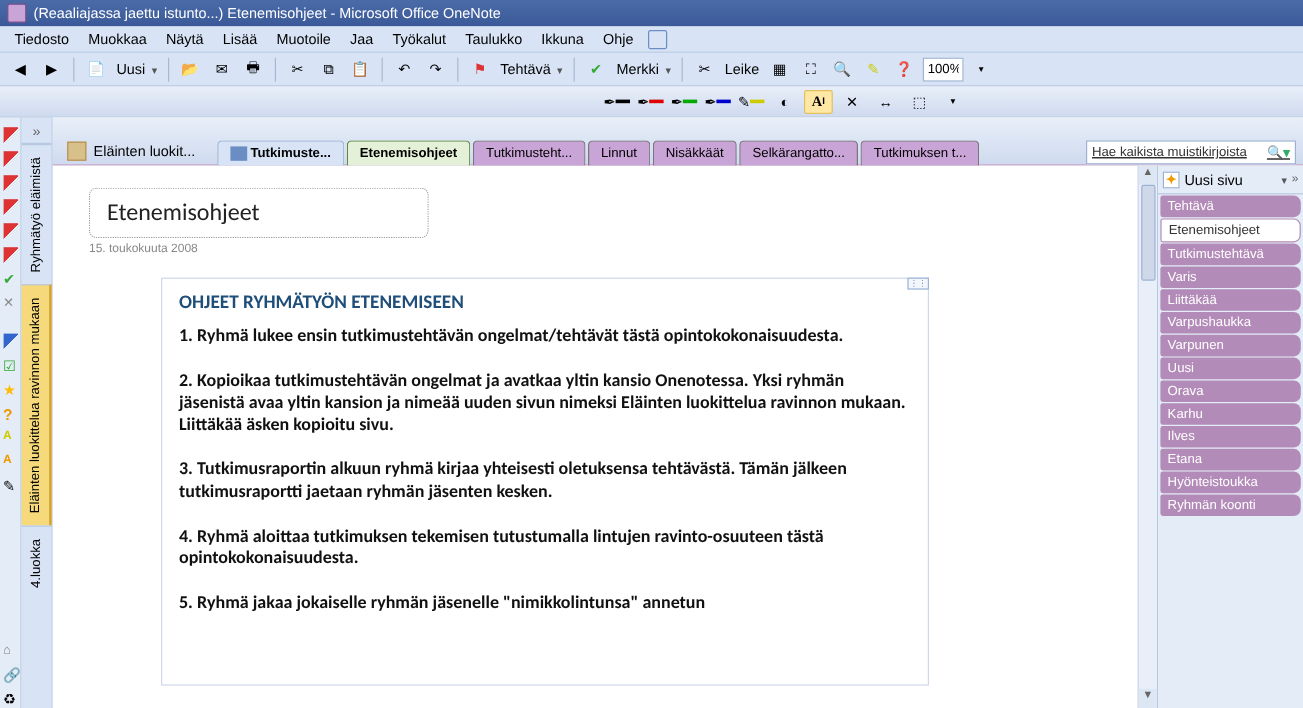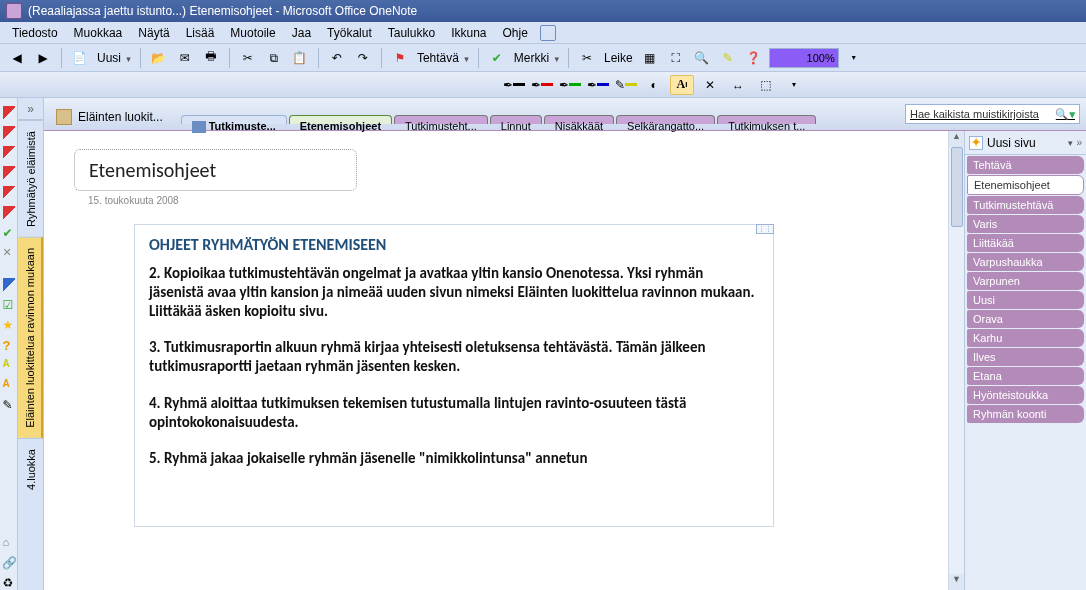--- a/index.html
+++ b/index.html
@@ -13,21 +13,21 @@
   .menubar { background: #d8e4f5; height: 22px; display: flex; align-items: center; padding: 0 6px; gap: 4px; border-bottom: 1px solid #b8c8e0; }
   .menubar .mi { padding: 2px 6px; cursor: pointer; }
   .menubar .help-icon { width: 16px; height: 16px; border: 1px solid #6a8dc4; border-radius: 2px; margin-left: 2px; }
 
   
   .toolbar { background: #d8e4f5; height: 28px; display: flex; align-items: center; padding: 0 6px; gap: 4px; border-bottom: 1px solid #b8c8e0; }
   .tbtn { width: 22px; height: 22px; border: 1px solid transparent; border-radius: 2px; display: flex; align-items: center; justify-content: center; cursor: pointer; font-size: 12px; }
   .tsep { width: 1px; height: 20px; background: #a8b8d0; margin: 0 3px; }
   .tlabel { padding: 0 2px; cursor: pointer; }
   .tlabel .arr::after { content: "▾"; font-size: 9px; margin-left: 2px; color: #555; }
-  .zoom-box { width: 70px; height: 20px; border: 1px solid #9cb2d4; background: #8b5cf6; font-size: 11px; padding: 1px 3px; text-align: right; }
+  .zoom-box { width: 34px; height: 20px; border: 1px solid #9cb2d4; background: #ffffff; font-size: 11px; padding: 1px 3px; text-align: right; }
   .toolbar2 { justify-content: flex-end; padding-right: 280px; background: linear-gradient(#e8eff9, #cfdaef); height: 26px; }
   .toolbar2 .tbtn { width: 24px; height: 20px; }
   .clr-swatch { width: 14px; height: 3px; background: #d00; display: inline-block; }
   .clr-swatch.g { background: #0a0; }
   .clr-swatch.b { background: #00c; }
   .clr-swatch.y { background: #cc0; }
 
   
   .workspace { display: flex; height: calc(590px - 22px - 22px - 28px - 26px); }
 
@@ -47,41 +47,41 @@
   
   .vtabs { width: 26px; background: #d8e4f5; display: flex; flex-direction: column; border-right: 1px solid #b8c8e0; }
   .vtab { flex: 0 0 auto; writing-mode: vertical-rl; transform: rotate(180deg); padding: 10px 4px; font-size: 11px; cursor: pointer; border-bottom: 1px solid #b8c8e0; text-align: center; display: flex; align-items: center; justify-content: center; gap: 4px; }
   .vtab.active { background: #f5d97a; border-left: 2px solid #d4a030; }
   .vtab-expand { height: 22px; display: flex; align-items: center; justify-content: center; color: #666; cursor: pointer; border-bottom: 1px solid #b8c8e0; }
 
   
   .center { flex: 1; display: flex; flex-direction: column; background: #fff; }
 
   
-  .nbrow { height: 28px; background: linear-gradient(#e8eff9, #cfdaef); display: flex; padding: 16px 6px; gap: 2px; border-bottom: 1px solid #b38bb8; }
+  .nbrow { height: 40px; background: linear-gradient(#e8eff9, #cfdaef); display: flex; align-items: flex-end; padding: 0 6px; gap: 2px; border-bottom: 1px solid #b38bb8; }
   .nbheader { display: flex; align-items: center; gap: 6px; padding: 3px 10px 3px 6px; font-size: 12px; margin-right: 6px; }
   .nbheader .nbicon { width: 16px; height: 16px; background: #d8c08a; border: 1px solid #b89050; }
   .sectab { padding: 4px 10px; font-size: 11px; border-radius: 4px 4px 0 0; cursor: pointer; border: 1px solid #777; border-bottom: none; position: relative; top: 1px; }
   .sectab.purple { background: #c9a4d6; }
   .sectab.active { background: #e5f0d8; font-weight: bold; border-color: #5a8a3a; z-index: 2; }
   .sectab .grp-icon { display: inline-block; width: 14px; height: 12px; background: #6a8dc4; margin-right: 3px; vertical-align: middle; }
 
   
   .searchwrap { margin-left: auto; display: flex; align-items: center; text-decoration: underline; }
   .searchbox { width: 175px; height: 20px; border: 1px solid #9cb2d4; background: #fff; padding: 1px 4px; font-size: 11px; display: flex; align-items: center; justify-content: space-between; }
   .searchbox .mag { color: #3a6; font-weight: bold; }
 
   
   .pagewrap { flex: 1; display: flex; overflow: hidden; background: #fff; }
   .page-scroll { flex: 1; overflow: auto; position: relative; }
   .page-surface { padding: 18px 30px; min-height: 800px; position: relative; }
 
   .title-frame { border: 1px dotted #999; border-radius: 6px; padding: 8px 140px 8px 14px; display: inline-block; min-width: 280px; }
   .title-text { font-size: 20px; font-family: Calibri, sans-serif; color: #222; }
-  .meta-date { font-size: 10px; color: #888; margin-top: 4px; margin-left: 14px; }
+  .meta-date { font-size: 10px; color: #888; margin-top: 4px; }
   .meta-time { font-size: 10px; color: #888; margin-left: 14px; }
 
   .note-container { margin-top: 18px; margin-left: 60px; width: 640px; border: 1px solid #cfd8e8; padding: 10px 14px 40px 14px; position: relative; }
   .note-handle { position: absolute; top: -1px; right: -1px; width: 18px; height: 10px; border: 1px solid #9cb2d4; background: #f3f7fc; font-size: 7px; text-align: center; color: #6a8dc4; cursor: move; }
   .doc-heading { font-family: Calibri, sans-serif; font-size: 16px; font-weight: bold; color: #1f4e79; margin-bottom: 10px; }
   .doc-body p { font-family: Calibri, sans-serif; font-size: 15px; font-weight: bold; color: #111; margin-bottom: 18px; line-height: 1.25; }
 
   
   .pagelist { width: 122px; background: #e4ecf7; border-left: 1px solid #b8c8e0; display: flex; flex-direction: column; }
   .pagelist-hdr { height: 24px; display: flex; align-items: center; padding: 0 4px; gap: 4px; border-bottom: 1px solid #b8c8e0; cursor: pointer; }
@@ -238,20 +238,21 @@
         <div class="page-surface">
           <div class="title-frame">
             <div class="title-text">Etenemisohjeet</div>
           </div>
           <div class="meta-date">15. toukokuuta 2008</div>
 
           <div class="note-container">
             <div class="note-handle">⋮⋮</div>
             <div class="doc-heading">OHJEET RYHMÄTYÖN ETENEMISEEN</div>
             <div class="doc-body">
+              <p>1. Ryhmä lukee ensin tutkimustehtävän ongelmat/tehtävät tästä opintokokonaisuudesta.</p>
               <p>2. Kopioikaa tutkimustehtävän ongelmat ja avatkaa yltin kansio Onenotessa. Yksi ryhmän jäsenistä avaa yltin kansion ja nimeää uuden sivun nimeksi Eläinten luokittelua ravinnon mukaan. Liittäkää äsken kopioitu sivu.</p>
               <p>3. Tutkimusraportin alkuun ryhmä kirjaa yhteisesti oletuksensa tehtävästä. Tämän jälkeen tutkimusraportti jaetaan ryhmän jäsenten kesken.</p>
               <p>4. Ryhmä  aloittaa tutkimuksen tekemisen tutustumalla lintujen ravinto-osuuteen tästä opintokokonaisuudesta.</p>
               <p>5. Ryhmä jakaa jokaiselle ryhmän jäsenelle "nimikkolintunsa" annetun</p>
             </div>
           </div>
         </div>
       </div>
 
       <div class="scrollcol">

